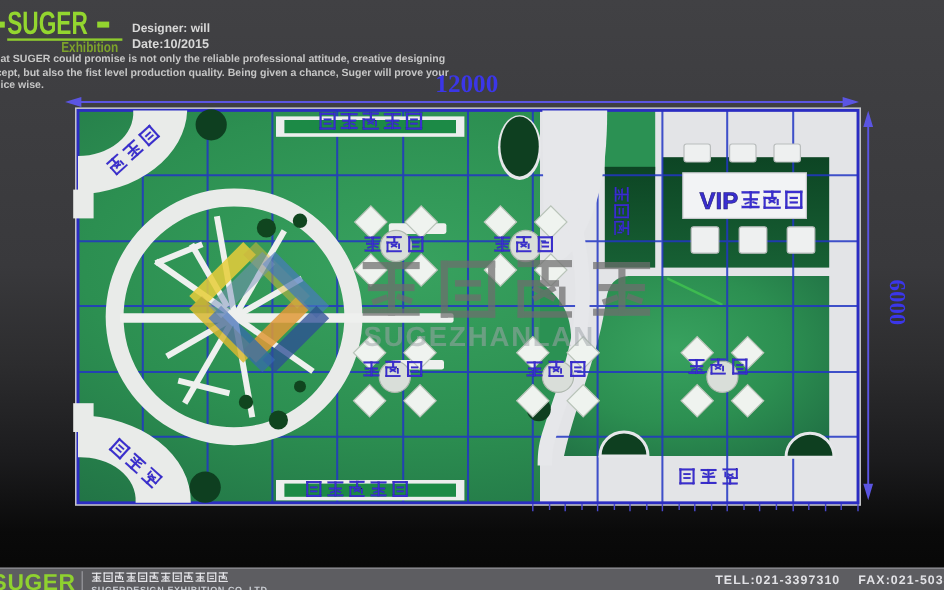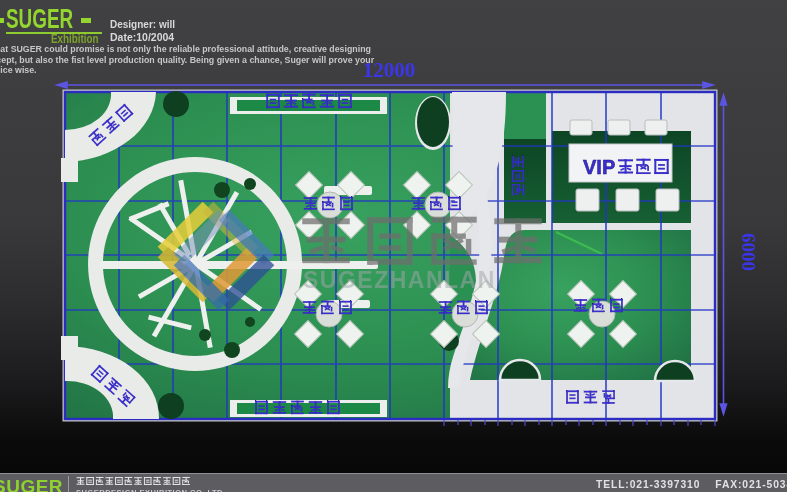--- a/index.html
+++ b/index.html
@@ -9,21 +9,21 @@
 </style></head>
 <body>
 <div id="page">
 
   <div class="abs" style="left:-7px;top:18px;width:11px;height:5px;background:#93d62f;"></div>
   <div class="abs" style="left:6px;top:4px;color:#93d62f;font-weight:bold;font-size:27px;letter-spacing:0;transform:scaleX(0.70);transform-origin:0 0;">SUGER</div>
   <div class="abs" style="left:6px;top:31.5px;width:96px;height:2px;background:#8ecb2e;"></div>
   <div class="abs" style="left:81px;top:17.5px;width:10px;height:5px;background:#93d62f;"></div>
   <div class="abs" style="left:51px;top:31.5px;color:#7da32b;font-weight:bold;font-size:12px;transform:scaleX(0.82);transform-origin:0 0;">Exhibition</div>
   <div class="abs" style="left:110px;top:19px;color:#d8d8d8;font-weight:bold;font-size:10px;">Designer: will</div>
-  <div class="abs" style="left:110px;top:31px;color:#d8d8d8;font-weight:bold;font-size:10.5px;">Date:10/2004</div>
+  <div class="abs" style="left:110px;top:31px;color:#d8d8d8;font-weight:bold;font-size:10.5px;">Date:10/2015</div>
   <div class="abs" style="left:-5px;top:44px;color:#c6c6c6;font-weight:bold;font-size:8.8px;white-space:nowrap;">hat SUGER could promise is not only the reliable professional attitude, creative designing</div>
   <div class="abs" style="left:-9px;top:54.5px;color:#c6c6c6;font-weight:bold;font-size:8.8px;white-space:nowrap;">ncept, but also the fist level production quality. Being given a chance, Suger will prove your</div>
   <div class="abs" style="left:-5px;top:65px;color:#c6c6c6;font-weight:bold;font-size:8.8px;white-space:nowrap;">oice wise.</div>
 
   <svg class="abs" style="left:0;top:0;" width="787" height="492" viewBox="0 0 787 492">
     <defs>
       <radialGradient id="gGreen" cx="42%" cy="40%" r="75%">
         <stop offset="0%" stop-color="#38a25f"></stop>
         <stop offset="55%" stop-color="#2c8f51"></stop>
         <stop offset="100%" stop-color="#217245"></stop>

